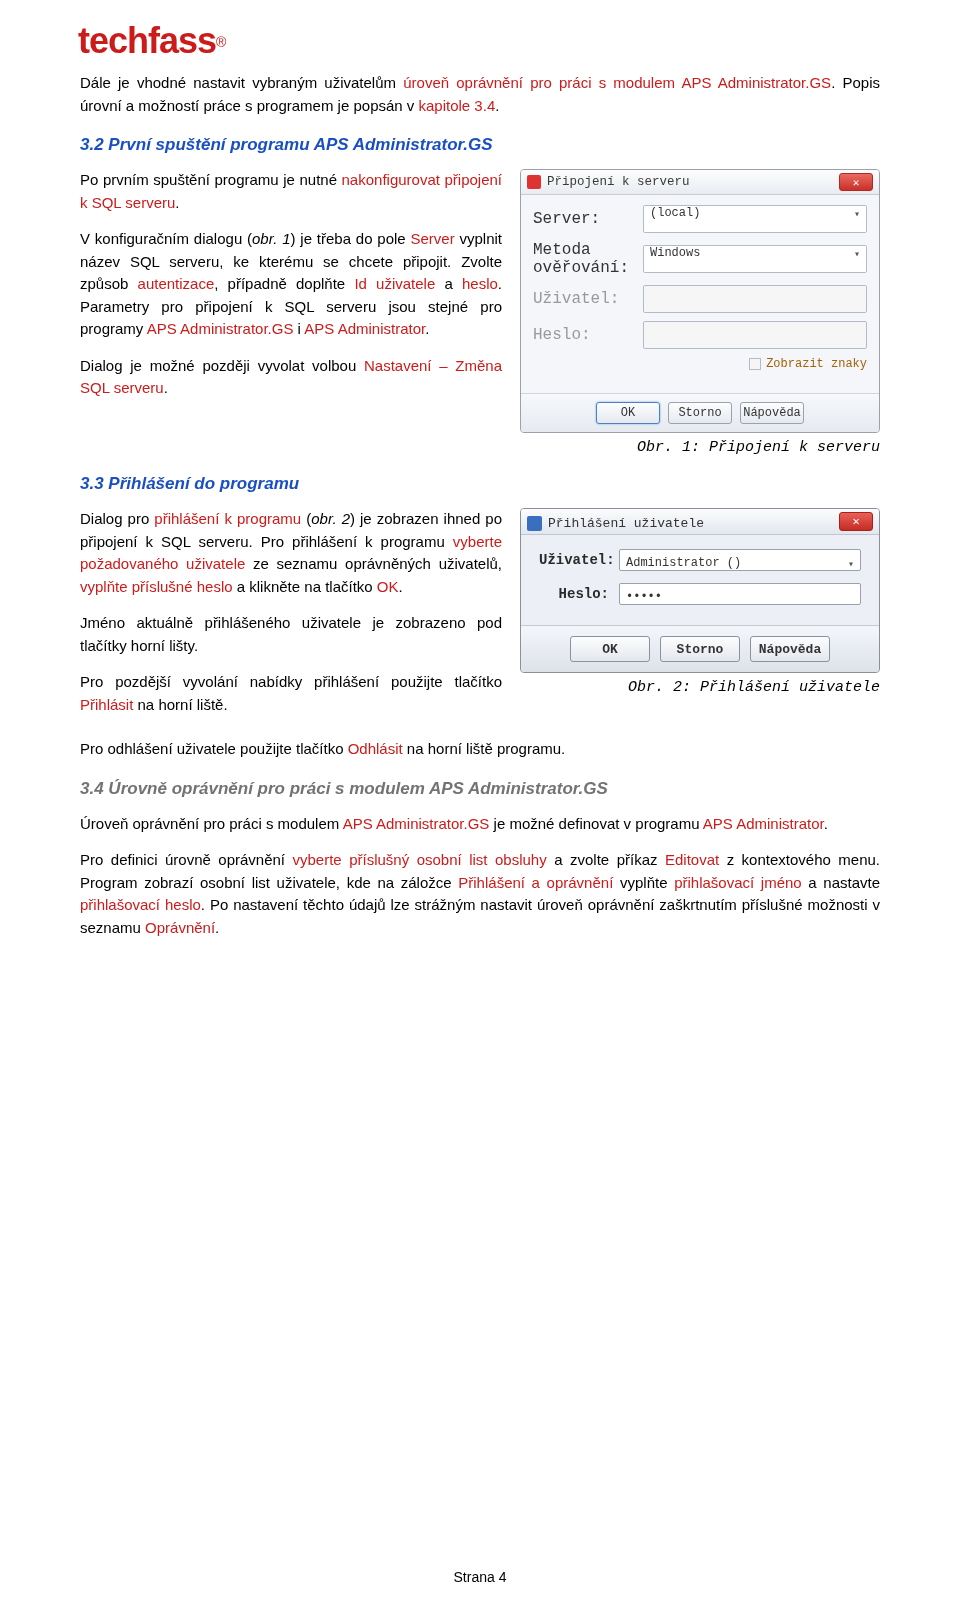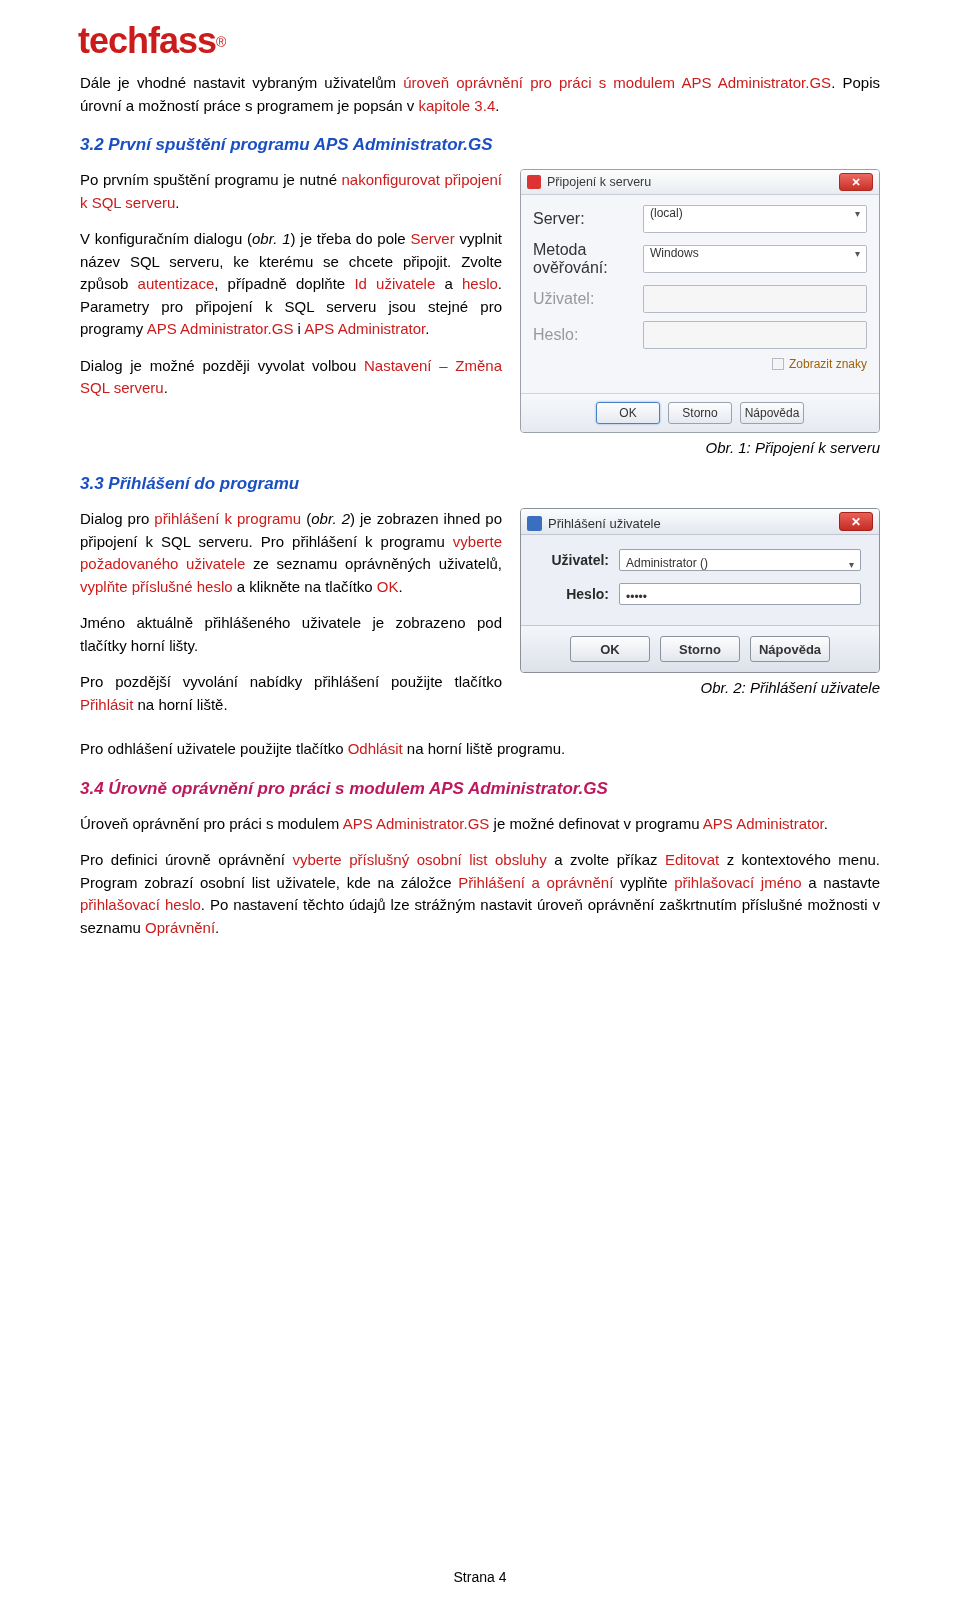--- a/index.html
+++ b/index.html
@@ -38,40 +38,41 @@
     .italic { font-style: italic; }
     h2.section {
       color: #1a4fc4;
       font-size: 17px;
       font-style: italic;
       font-weight: bold;
       margin-top: 18px;
       margin-bottom: 14px;
     }
     h2.section-red {
-      color: #be185d;
+      color: #737373;
       font-size: 17px;
       font-style: italic;
       font-weight: bold;
       margin-top: 18px;
       margin-bottom: 14px;
     }
 
     .two-col {
       display: flex;
       gap: 18px;
       align-items: flex-start;
       margin-bottom: 8px;
     }
     .col-left {
       flex: 1 1 0;
       text-align: justify;
     }
     .col-right {
       flex: 0 0 360px;
+      font-family: Liberation Mono, monospace;
     }
     .caption {
       font-style: italic;
       font-size: 15px;
       text-align: right;
       margin-top: 6px;
     }
 
     
     .dialog1 {

